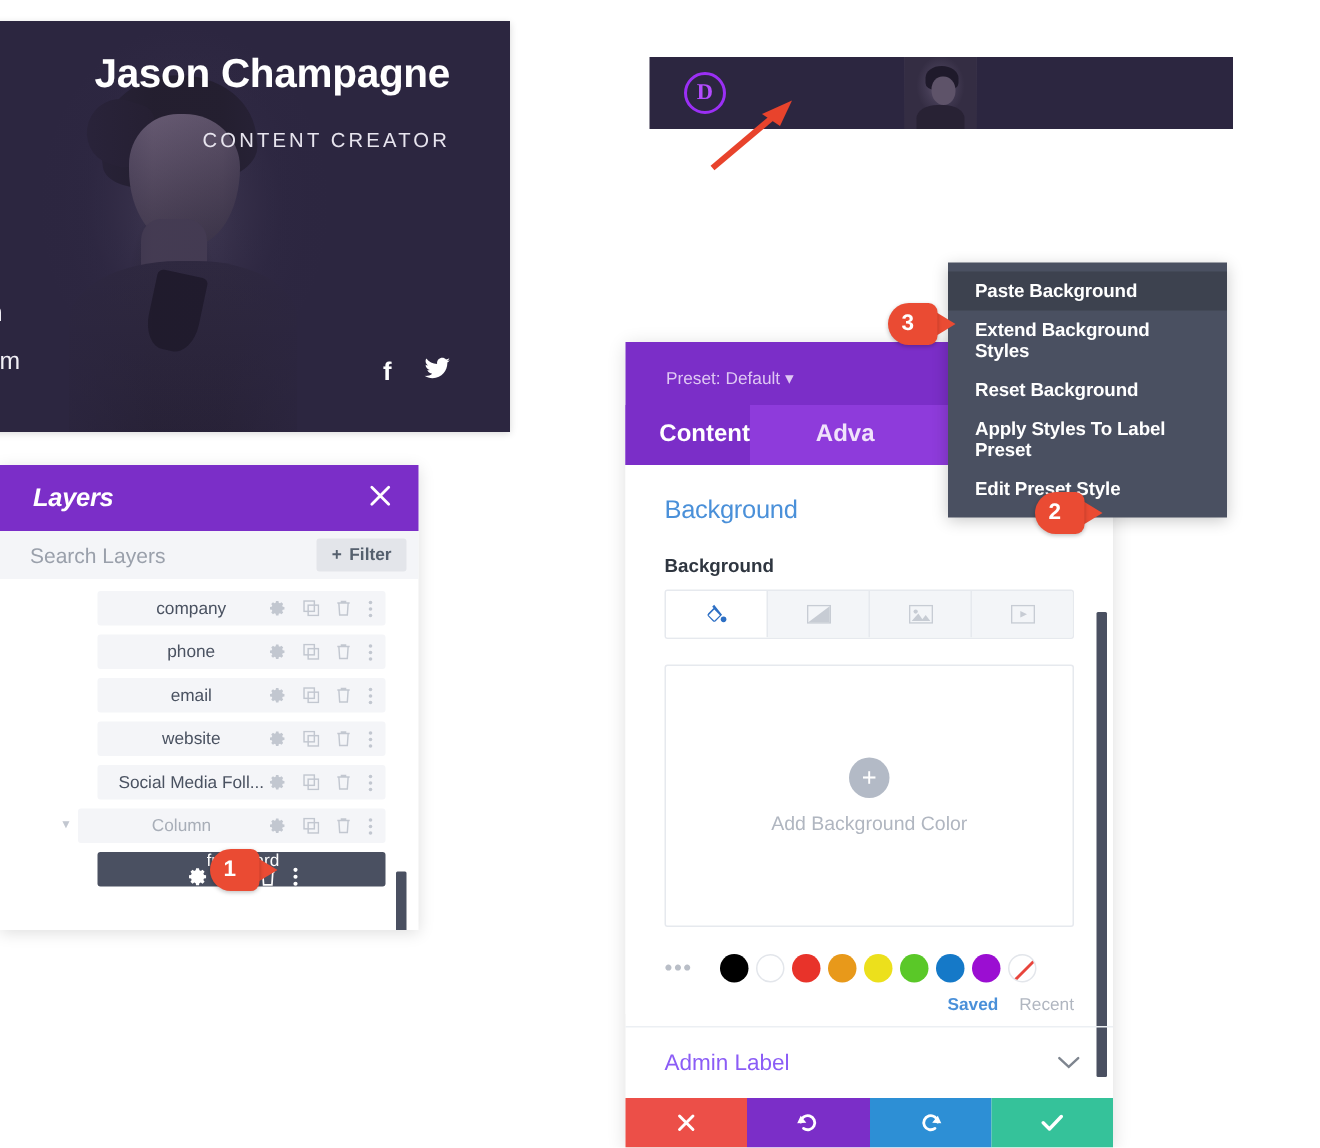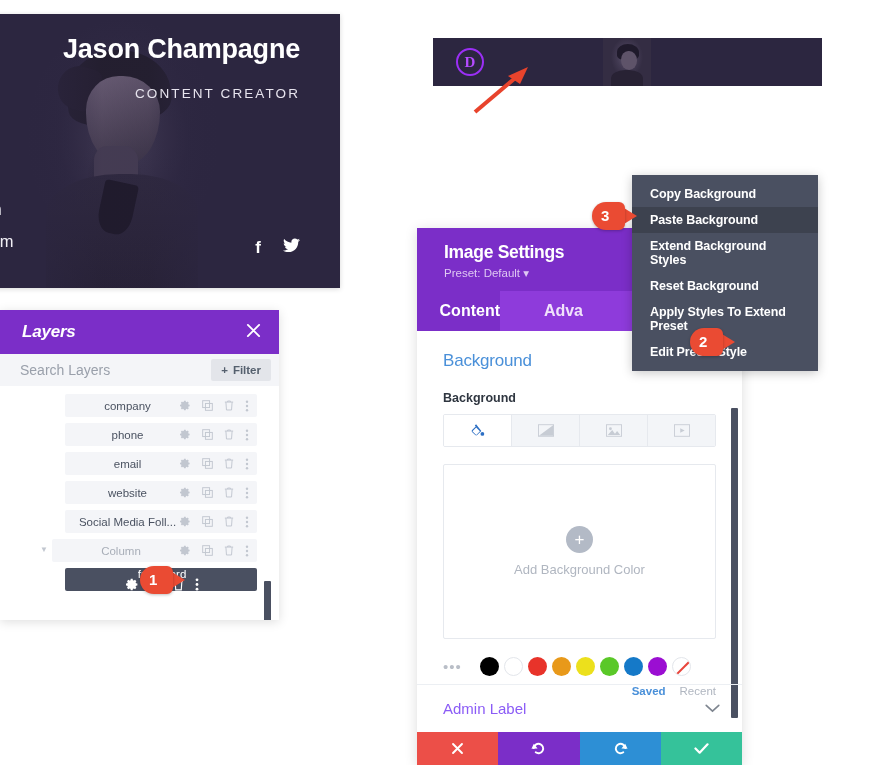--- a/index.html
+++ b/index.html
@@ -459,21 +459,20 @@
             </svg>
         </span>
       </div>
 
       <div class="layers-scroll"></div>
     </div>
   </div>
 
   <div class="settings-panel">
     <div class="settings-head">
-      <div class="stitle">Image Settings</div>
       <div class="spreset">
         <span>Preset: Default</span>
         <span>▾</span>
       </div>
     </div>
     <div class="settings-tabs">
       <div class="tab active">Content</div>
       <div class="tab">Adva</div>
     </div>
     <div class="settings-body">
@@ -570,25 +569,24 @@
       </div>
       <div class="ab" style="background:#35c29a">
         <svg width="15" height="13" viewBox="0 0 16 14">
             <path d="M1.5 7 L6 11.5 L14.5 2.5" fill="none" stroke="#fff" stroke-width="2.4" stroke-linecap="round" stroke-linejoin="round"></path>
           </svg>
       </div>
     </div>
   </div>
 
   <div class="ctx-menu">
-    <div class="mi">Copy Background</div>
     <div class="mi hl">Paste Background</div>
     <div class="mi">Extend Background Styles</div>
     <div class="mi">Reset Background</div>
-    <div class="mi">Apply Styles To Extend Preset</div>
+    <div class="mi">Apply Styles To Label Preset</div>
     <div class="mi">Edit Preset Style</div>
   </div>
 
   <div class="marker m1">
     <div class="tip"></div>
     <div class="bubble"></div>
     <div class="num">1</div>
   </div>
   <div class="marker m2">
     <div class="tip"></div>

